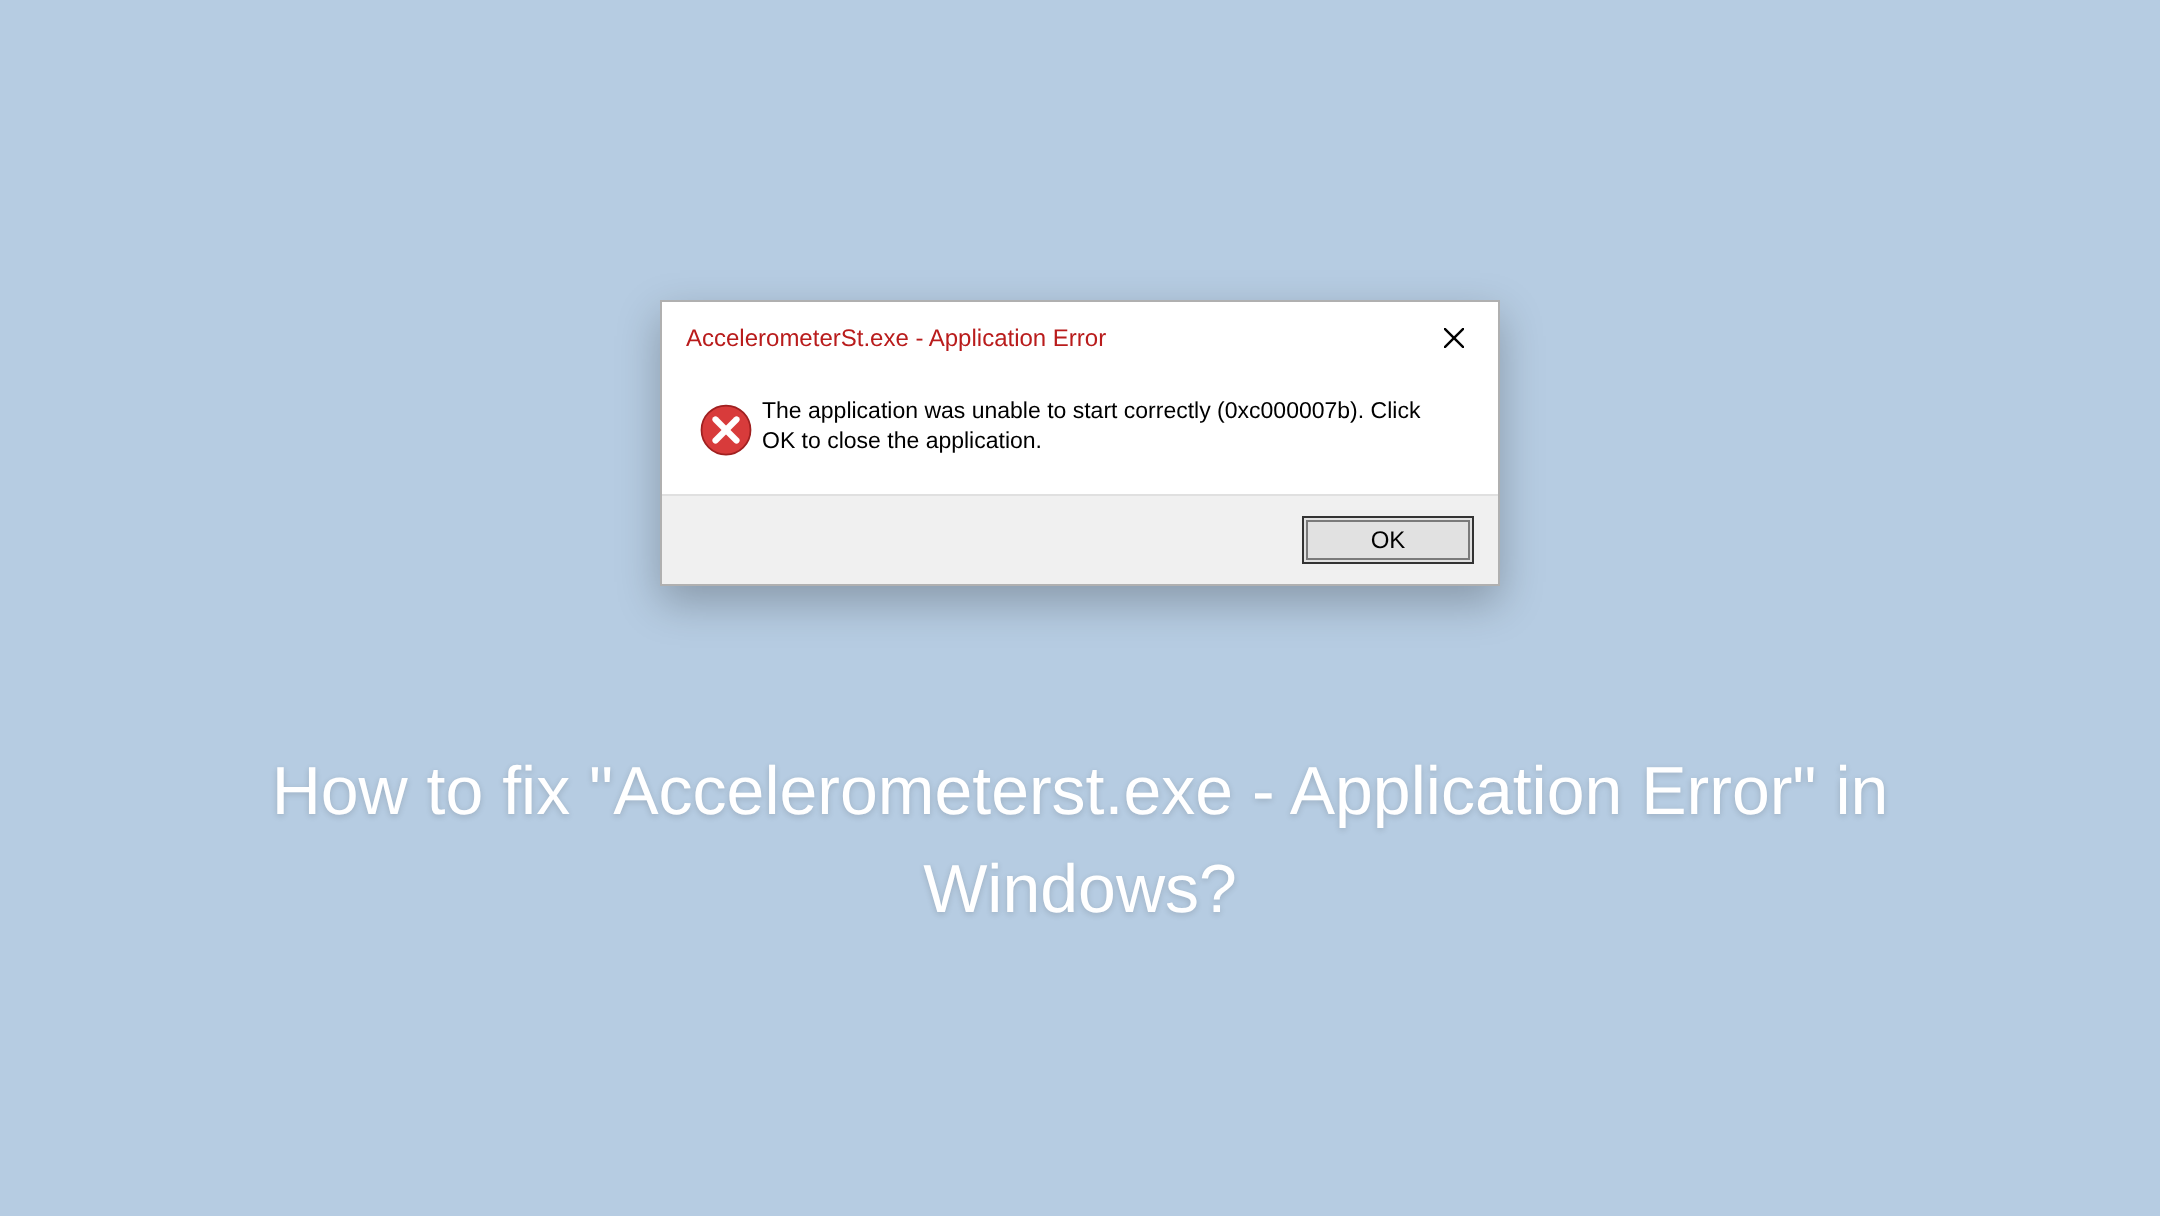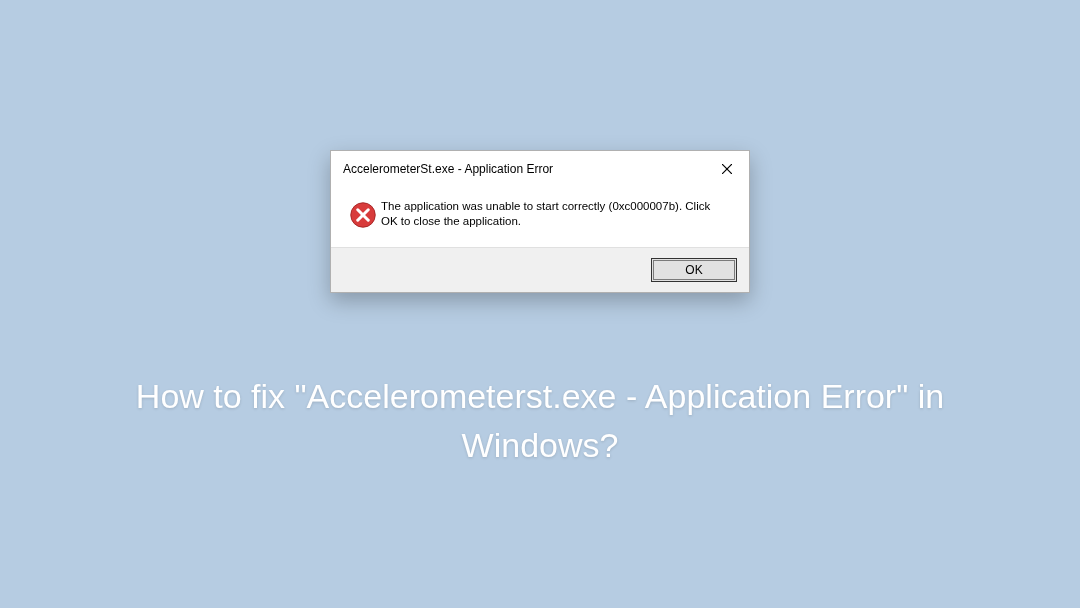--- a/index.html
+++ b/index.html
@@ -22,21 +22,21 @@
     }
     .titlebar {
       display: flex;
       align-items: center;
       justify-content: space-between;
       padding: 8px 10px 6px 12px;
       background: #fff;
     }
     .titlebar-text {
       font-size: 12px;
-      color: #000000;
+      color: #b91c1c;
       font-weight: 400;
     }
     .close-btn {
       width: 24px;
       height: 20px;
       display: flex;
       align-items: center;
       justify-content: center;
       cursor: default;
     }

